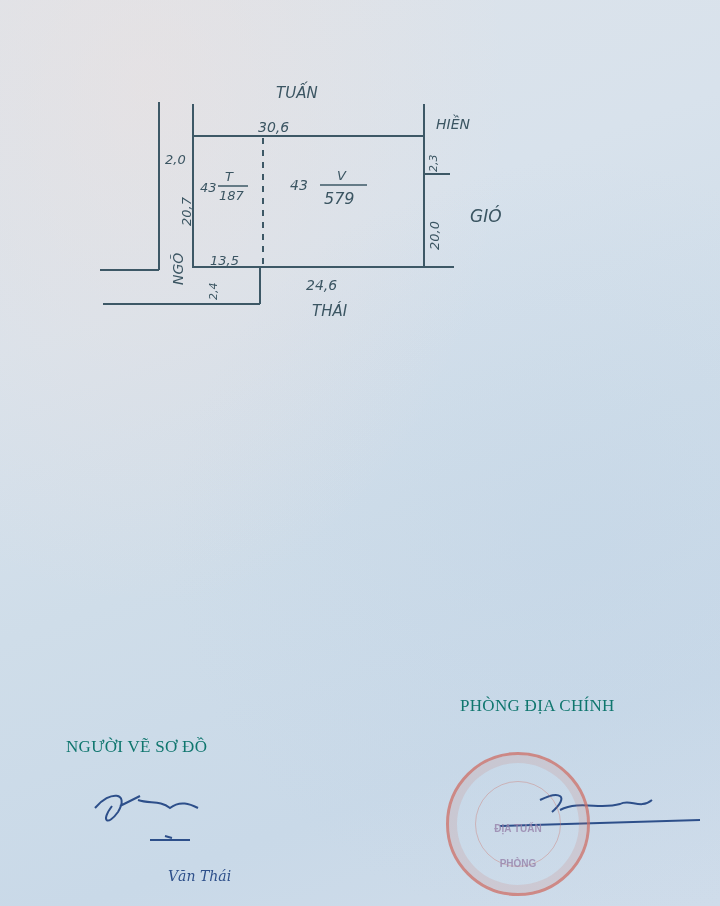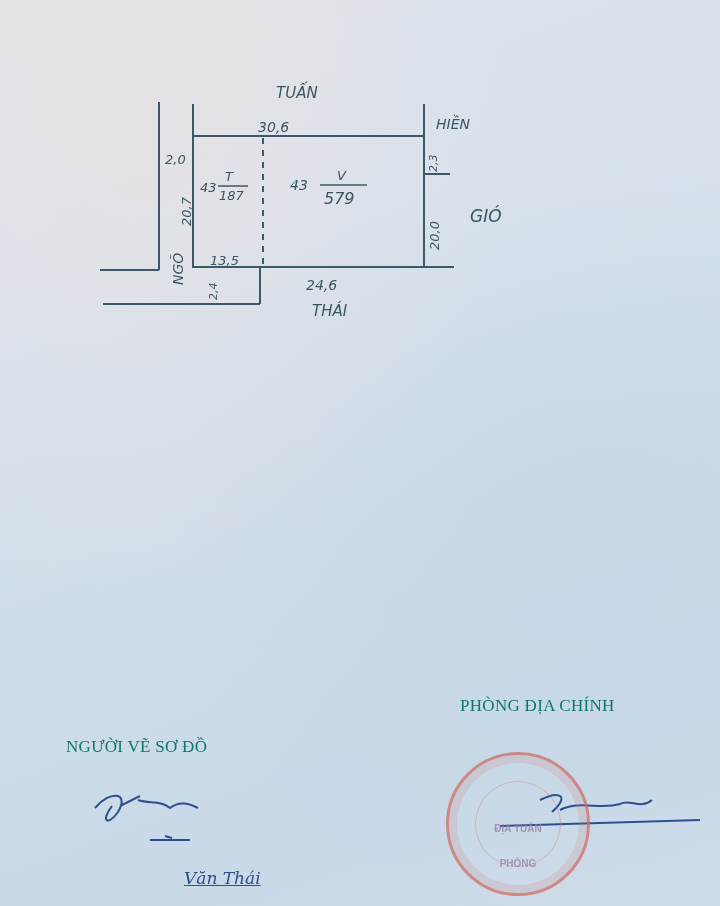--- a/index.html
+++ b/index.html
@@ -95,20 +95,20 @@
     <text class="hand" x="324" y="204" font-size="16">579</text>
   </g>
 
   <path d="M95 808 C 110 790, 130 792, 118 812 C 108 826, 100 822, 112 806 M120 806 L 140 796 M138 800 C 150 804, 160 800, 170 808 C 180 800, 190 804, 198 808" stroke="#2d4f8a" stroke-width="2" fill="none"></path>
   <path d="M150 840 L 190 840 M165 836 L 172 838" stroke="#2d4f8a" stroke-width="2" fill="none"></path>
   <path d="M500 826 L 700 820" stroke="#2d4f8a" stroke-width="2" fill="none"></path>
   <path d="M540 800 C 560 790, 570 796, 552 812 M560 810 C 580 800, 600 810, 620 804 C 630 798, 640 810, 652 800" stroke="#2d4f8a" stroke-width="2" fill="none"></path>
 </svg>
 
 <div class="title" style="left:66px; top:737px;">NGƯỜI VẼ SƠ ĐỒ</div>
-<div class="sig" style="left:184px; top:868px; font-size:17px;text-decoration:underline;">Văn Thái</div>
+<div class="sig" style="left:168px; top:868px; font-size:14px;">Văn Thái</div>
 
 <div class="title" style="left:460px; top:696px;">PHÒNG ĐỊA CHÍNH</div>
 <div class="stamp">
   <div class="stamp-inner"></div>
   <div class="stamp-text" style="top:60px;margin-top:43px;">PHÒNG</div>
   <div class="stamp-text" style="top:68px;">ĐỊA TUẤN</div>
 </div>
 
 </body></html>

